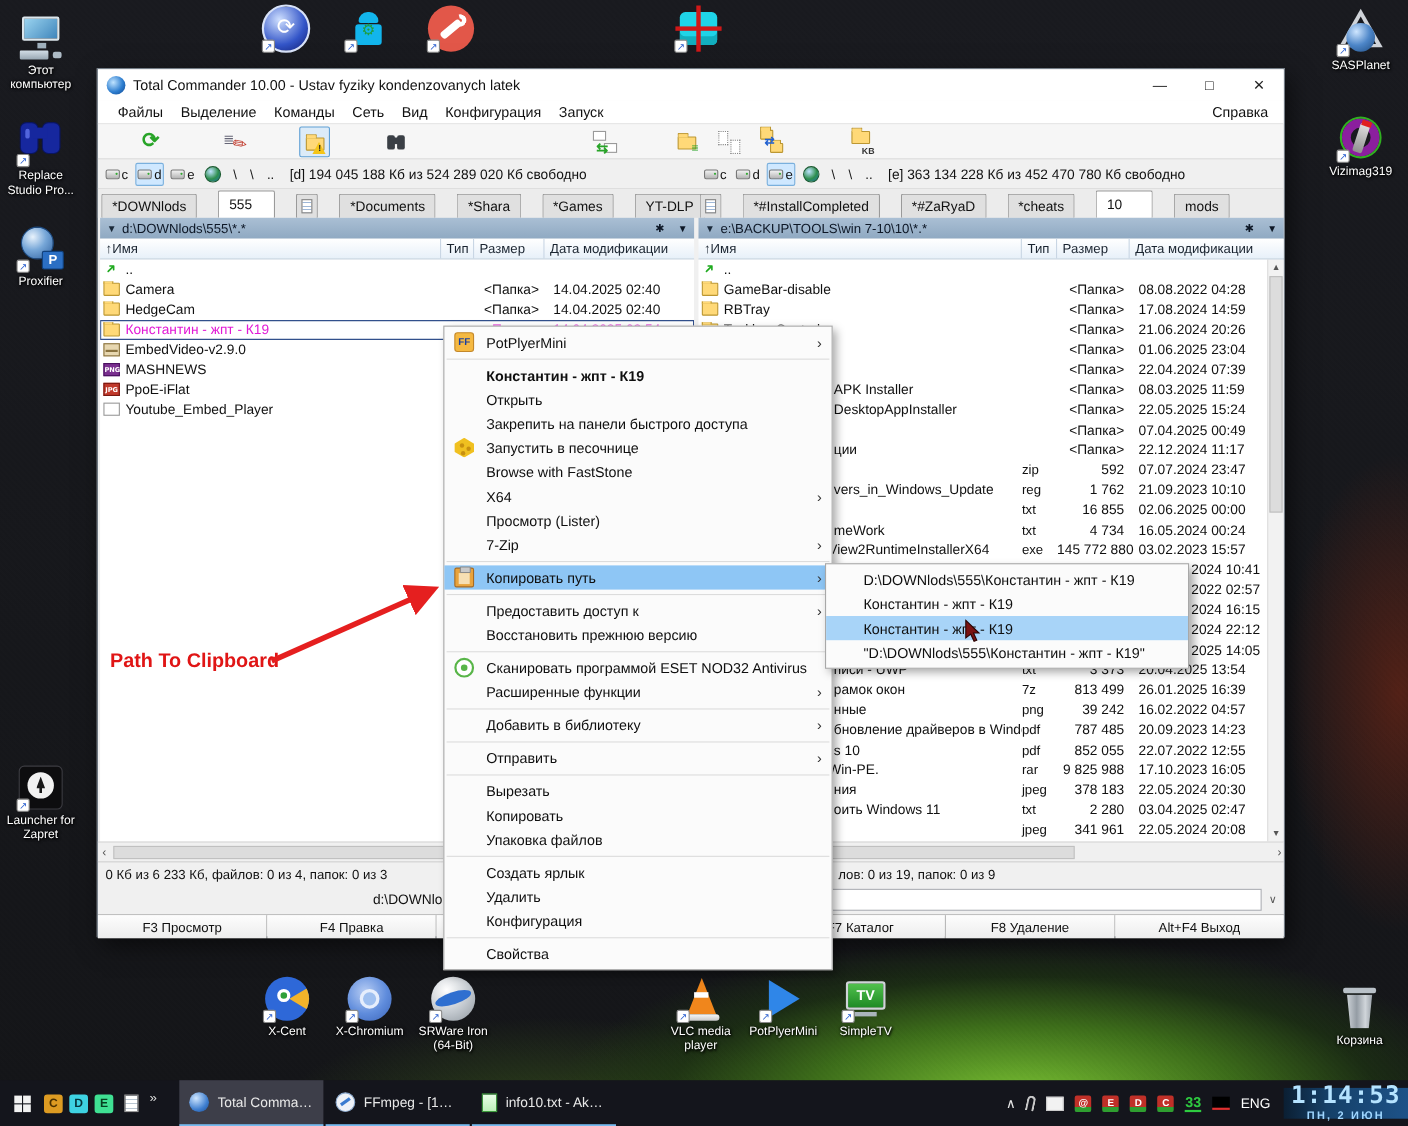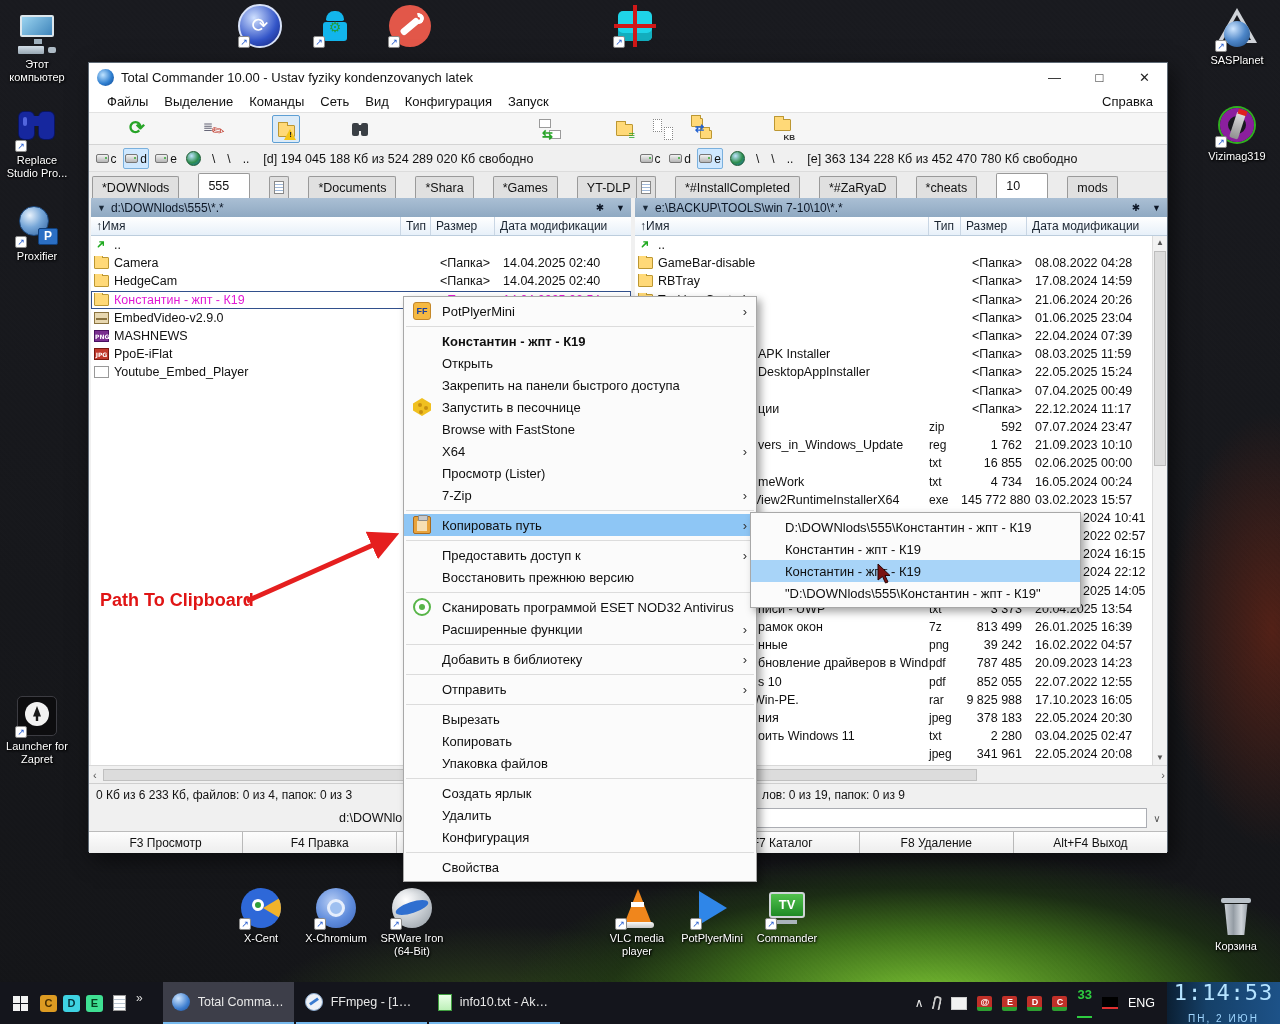--- a/index.html
+++ b/index.html
@@ -213,24 +213,24 @@
   .tlabel{white-space:nowrap;overflow:hidden;text-overflow:ellipsis;}
   .ti-tc{width:18px;height:18px;border-radius:50%;background:radial-gradient(circle at 35% 30%,#cfe6ff,#3f7fd0 60%,#1a4a90);flex:0 0 auto;}
   .ti-ffmpeg{width:18px;height:18px;border-radius:50%;background:#eef2f8;border:1px solid #8aa8cc;position:relative;flex:0 0 auto;}
   .ti-ffmpeg::after{content:"";position:absolute;left:3px;top:6px;width:10px;height:3px;background:#3a7bd0;transform:rotate(-35deg);}
   .ti-akelpad{width:14px;height:17px;background:linear-gradient(#eaffe8,#bdf0b8);border:1px solid #3f9e3f;flex:0 0 auto;}
   #tray{margin-left:auto;display:flex;align-items:center;gap:10px;}
   .trchev{color:#e8e8e8;font-size:12px;}
   .trclip{width:8px;height:14px;border:2px solid #c8c8c8;border-radius:4px 4px 0 0;border-bottom:none;transform:rotate(12deg);}
   .trw{width:16px;height:13px;background:#f2f2f2;border:1px solid #ccc;}
   .trq{width:15px;height:15px;background:linear-gradient(#c03028 72%,#2f9e30 72%);color:#fff;font:bold 9px/13px "Liberation Sans",sans-serif;text-align:center;border-radius:2px;}
-  .tr33{color:#2ecc40;font:bold 13px/13px "Liberation Sans",sans-serif;border-bottom:2px solid #2ecc40;padding-bottom:15px;}
+  .tr33{color:#2ecc40;font:bold 13px/13px "Liberation Sans",sans-serif;border-bottom:2px solid #2ecc40;padding-bottom:1px;}
   .trb{width:16px;height:12px;background:#000;border-bottom:2px solid #e03030;}
   .trlang{font-size:12.5px;color:#fff;margin-right:2px;}
-  .clock{width:113px;height:42px;background:linear-gradient(90deg,#0b1f33,#154068 35%,#1d5288);display:flex;flex-direction:column;align-items:center;justify-content:space-between;}
+  .clock{width:113px;height:28px;background:linear-gradient(90deg,#0b1f33,#154068 35%,#1d5288);display:flex;flex-direction:column;align-items:center;justify-content:center;font-weight:bold;}
   .ctime{font-family:"DejaVu Sans Mono",monospace;font-size:22px;line-height:22px;color:#b5e3ff;letter-spacing:1px;}
   .cdate{font-size:10px;color:#9fd6ff;letter-spacing:2px;margin-top:1px;}
 </style>
 </head>
 <body>
 
 <div id="wallpaper"></div>
 <div id="wallpaper-texture"></div>
 <div id="dicons">
     <div class="dicon" style="left: 1px; top: 12px;">
@@ -369,21 +369,21 @@
         <span class="sc">↗</span>
       </div>
       <div class="dlabel">PotPlyerMini</div>
     </div>
     <div class="dicon" style="left: 751px; top: 886px;">
       <div class="dimg">
         <span class="c tvbox">TV</span>
         <span class="c tvstand"></span>
         <span class="sc">↗</span>
       </div>
-      <div class="dlabel">Commander</div>
+      <div class="dlabel">SimpleTV</div>
     </div>
   </div>
 
 <div id="tc">
   <div class="r-title">
     <div class="tc-logo"></div>
     <div>Total Commander 10.00 - Ustav fyziky kondenzovanych latek</div>
     <div class="win-btns">
       <div class="win-btn">—</div>
       <div class="win-btn">□</div>

